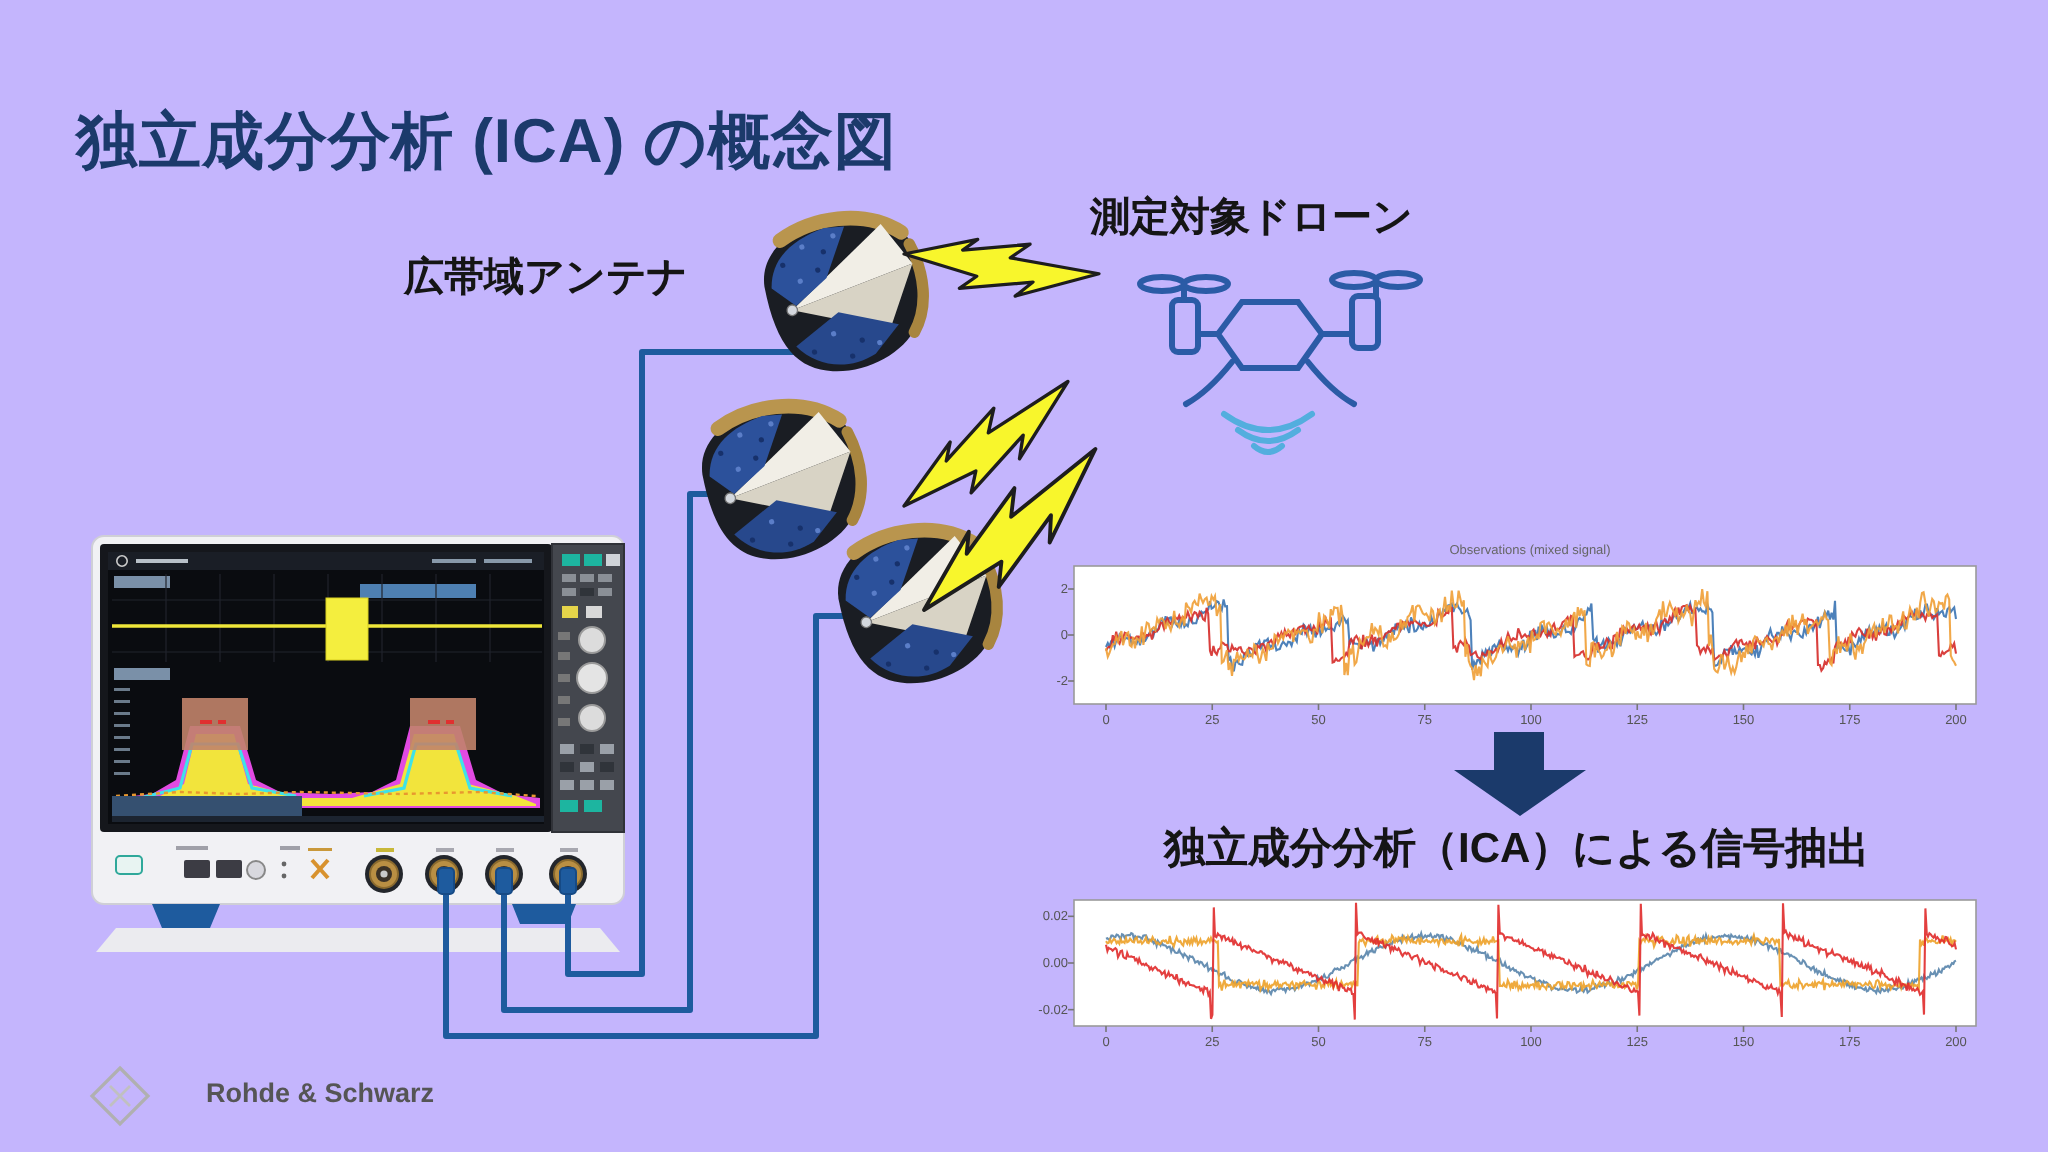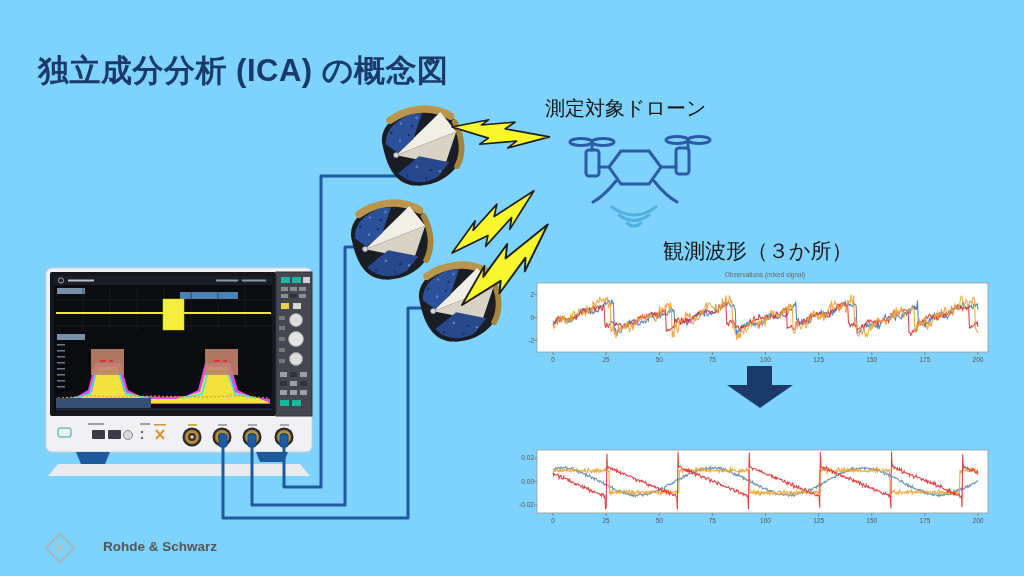--- a/index.html
+++ b/index.html
@@ -1,37 +1,38 @@
 <!DOCTYPE html>
 <html><head>
 <meta charset="utf-8">
 <style>
   html,body{margin:0;padding:0;background:#ffffff;}
-  #canvas{position:relative;width:1024px;height:576px;background:#7dd3fc;overflow:hidden;
+  #canvas{position:relative;width:1024px;height:576px;background:#c4b5fd;overflow:hidden;
           font-family:"Liberation Sans",sans-serif;}
-  .label{position:absolute;font-weight:normal;color:#151515;white-space:nowrap;}
+  .label{position:absolute;font-weight:bold;color:#151515;white-space:nowrap;}
   #page-title{position:absolute;left:38px;top:50px;font-size:31px;font-weight:800;
               color:#1b3a6b;letter-spacing:0.5px;white-space:nowrap;}
   #scene,svg.chart{position:absolute;left:0;top:0;}
   svg.chart{position:absolute;}
   #footer-brand{position:absolute;left:103px;top:539px;font-size:13.5px;color:#555;font-weight:700;}
   .lbl-antenna{left:202px;top:125px;font-size:20px;}
   .lbl-drone{left:545px;top:95px;font-size:20px;}
   .lbl-scope{left:52px;top:239px;font-size:20px;}
   .lbl-observed{left:663px;top:237px;font-size:21px;}
   .lbl-ica{left:582px;top:410px;font-size:21px;}
 </style>
 </head>
 <body>
 
 <div id="canvas">
 
   <div id="page-title">独立成分分析 (ICA) の概念図</div>
+  <div class="label lbl-antenna">広帯域アンテナ</div>
   <div class="label lbl-drone">測定対象ドローン</div>
-  <div class="label lbl-observed">観測波形（３か所）</div>
+  <div class="label lbl-ica">独立成分分析（ICA）による信号抽出</div>
   <div id="footer-brand">Rohde &amp; Schwarz</div>
 
   <svg id="scene" width="1024" height="576" viewBox="0 0 1024 576">
     <defs>
       <g id="horn">
         <path d="M-46,-16 C-44,-34 -28,-44 -6,-47 C18,-50 38,-42 46,-24 C52,-8 50,14 38,30 C26,44 2,50 -18,44 C-38,38 -48,22 -46,-16 Z" fill="#1a1d23"></path>
         <path d="M-30,-41 C-8,-50 24,-48 43,-28" stroke="#b9954e" stroke-width="9" fill="none" stroke-linecap="round"></path>
         <path d="M46,-20 C51,0 48,20 36,33" stroke="#a8853f" stroke-width="7" fill="none" stroke-linecap="round"></path>
         <path d="M-33,2 L32,-36 L45,-8 Z" fill="#f1eee6"></path>
         <path d="M-33,2 L45,-8 L22,28 Z" fill="#d8d3c5"></path>

